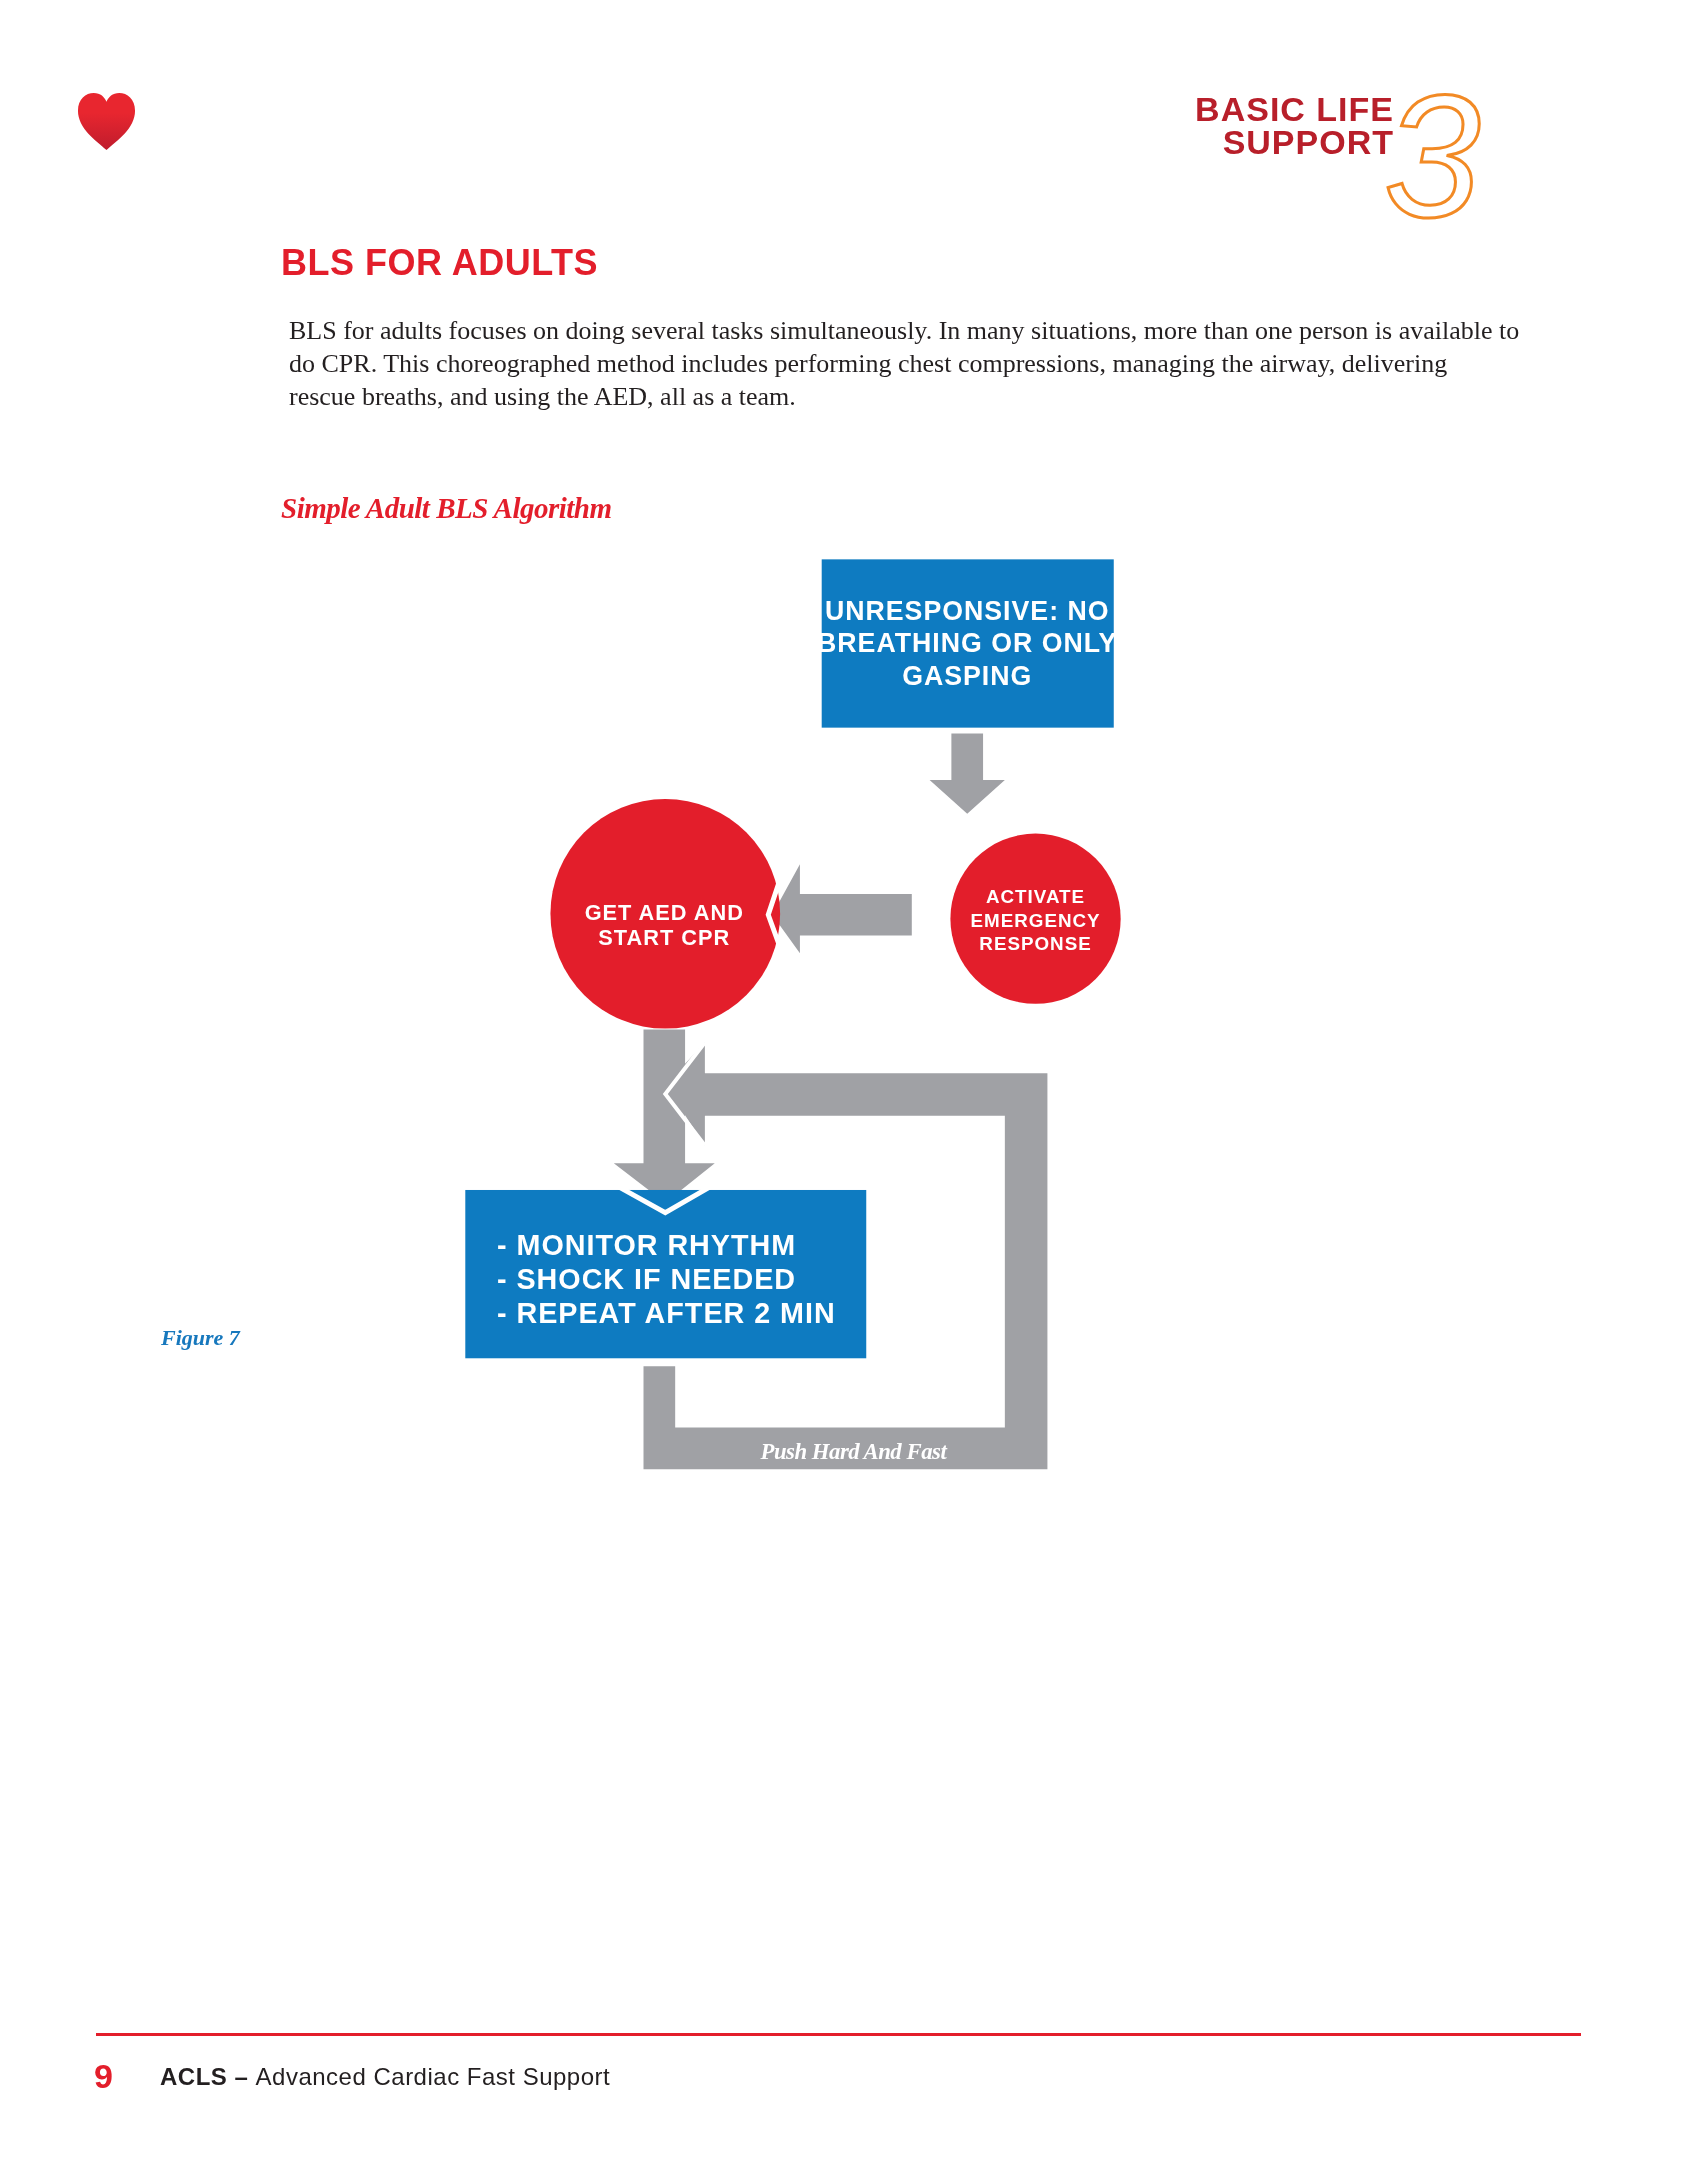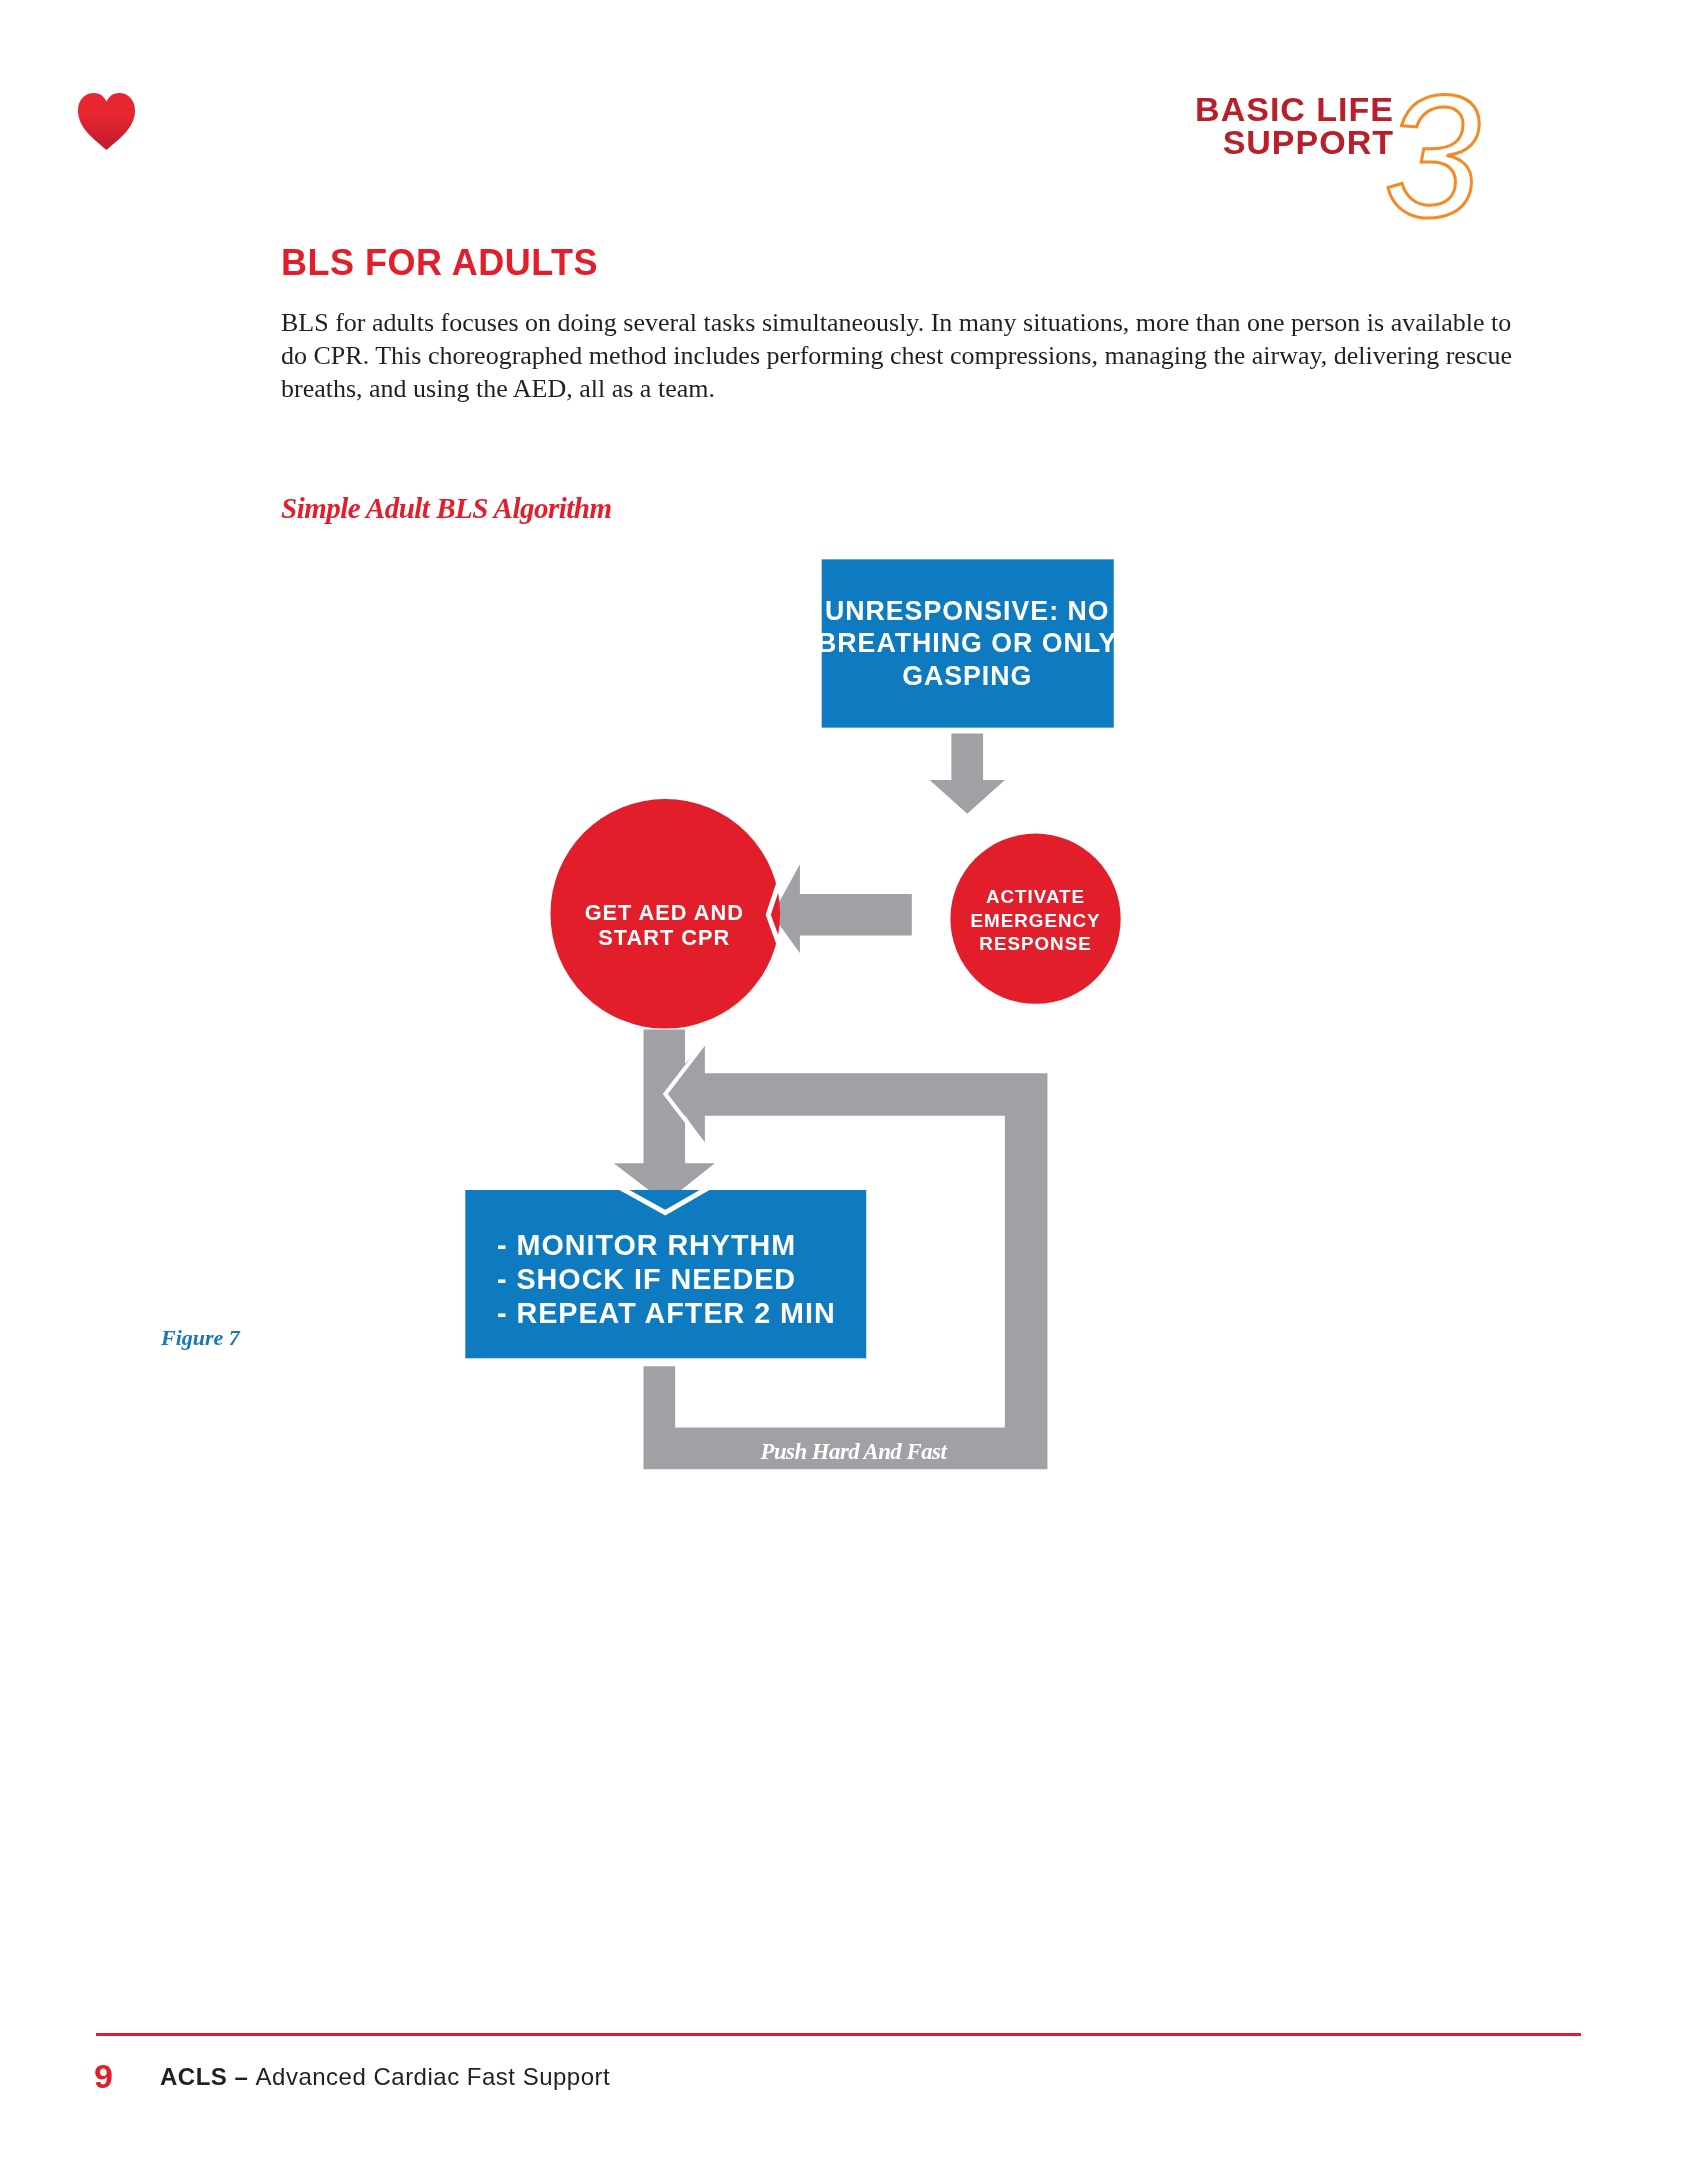--- a/index.html
+++ b/index.html
@@ -8,21 +8,21 @@
     .abs { position: absolute; }
 
     
     #heart-icon { left: 76px; top: 91px; width: 61px; height: 61px; }
     #section-label { right: 289px; top: 93px; text-align: right; color: #b81f2a; font-family: "Liberation Sans", sans-serif; font-weight: bold; font-size: 34px; line-height: 33px; letter-spacing: 1px; }
     #chapter-num { left: 1384px; top: 69px; font-family: "Liberation Sans", sans-serif; font-size: 174px; line-height: 174px; color: transparent; -webkit-text-stroke: 3px #f28a25; font-style: italic; font-weight: normal; }
 
     
     #title { left: 281px; top: 242px; color: #e31e2b; font-family: "Liberation Sans", sans-serif; font-weight: bold; font-size: 36px; letter-spacing: 0.5px; margin: 0; }
     #intro { left: 281px; top: 306px; width: 1247px; margin: 0; font-family: "Liberation Serif", serif; font-size: 26px; line-height: 33px; color: #231f20; }
-    #intro p { margin: 0; }
+    #intro p { margin: 8px; }
     #fig-subtitle { left: 281px; top: 492px; font-family: "Liberation Serif", serif; font-style: italic; font-weight: bold; font-size: 29px; color: #e31e2b; letter-spacing: -0.5px; text-align: right; }
     #figure-label { left: 161px; top: 1325px; font-family: "Liberation Serif", serif; font-style: italic; font-weight: bold; font-size: 22px; color: #1778bd; }
 
     
     #diagram { left: 0; top: 0; width: 1683px; height: 2178px; }
     .node-text { font-family: "Liberation Sans", sans-serif; font-weight: bold; fill: #ffffff; letter-spacing: 1px; }
 
     
     #footer-rule { left: 96px; top: 2033px; width: 1485px; height: 3px; background: #e31e2b; }
     #page-number { left: 94px; top: 2057px; font-family: "Liberation Sans", sans-serif; font-weight: bold; font-size: 34px; color: #e31e2b; }

